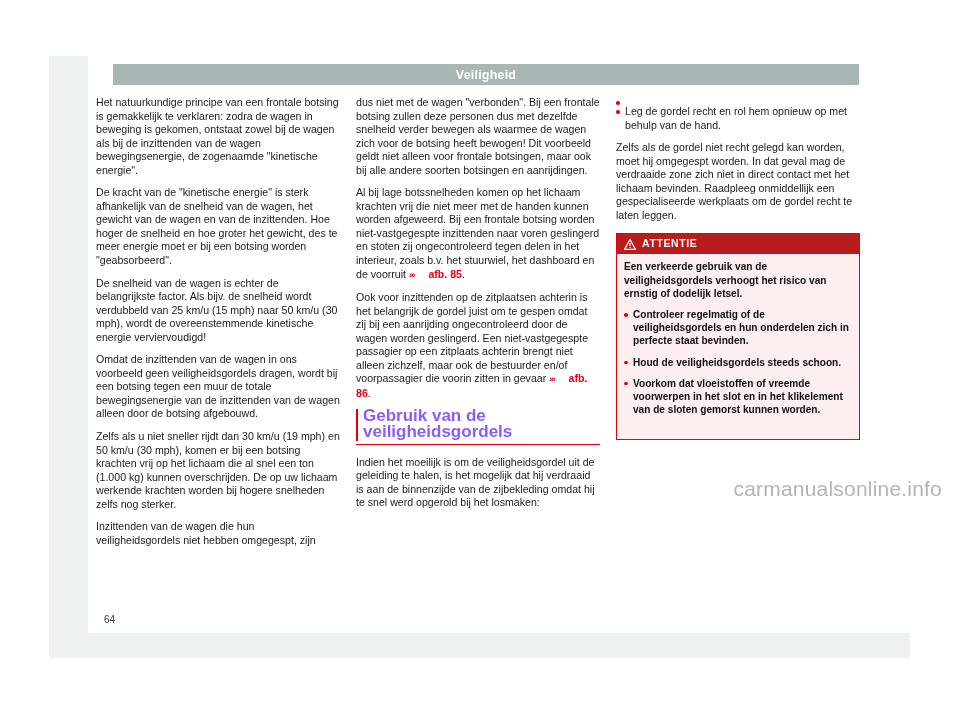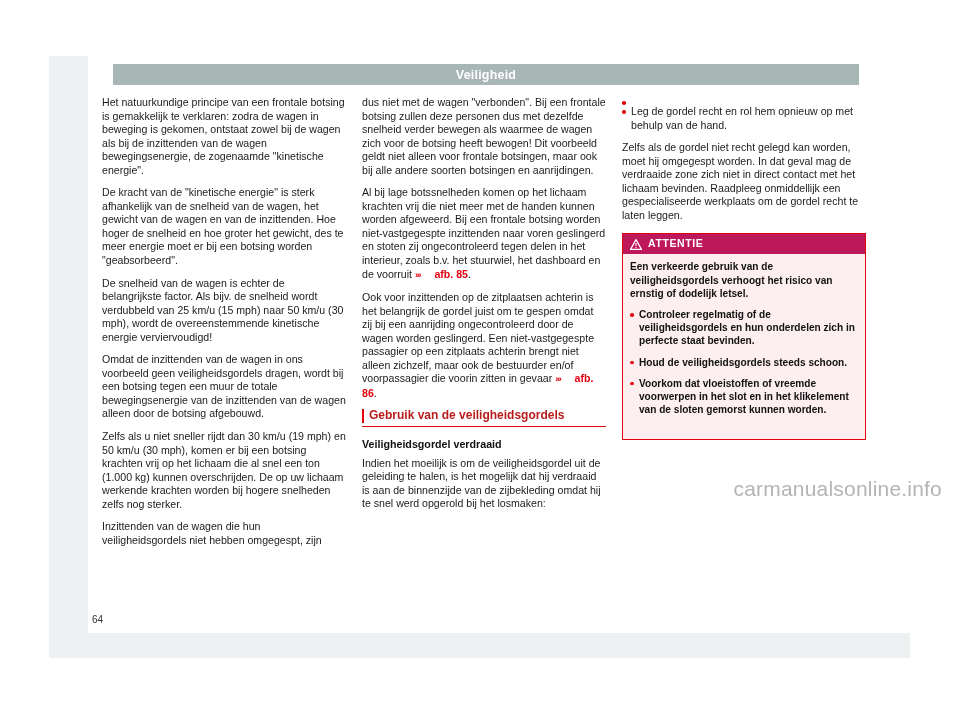--- a/index.html
+++ b/index.html
@@ -57,21 +57,21 @@
   #header-bar .title {
     color: #ffffff;
     font-size: 12.5px;
     font-weight: bold;
     letter-spacing: 0.2px;
   }
 
   
   #columns {
     position: absolute;
-    left: 14px;
+    left: 8px;
     top: 40px;
     width: 810px;
     display: flex;
     gap: 0px;
   }
   .col {
     width: 244px;
     margin-right: 16px;
     font-size: 10.6px;
     line-height: 13.55px;
@@ -124,40 +124,40 @@
   .section-head::before {
     content: "";
     position: absolute;
     left: 0;
     top: 0px;
     bottom: 3px;
     width: 2.2px;
     background: #e3000f;
   }
   .section-head .txt {
-    font-size: 12px;
-    font-weight: bold;
-    color: #b91c1c;
+    font-size: 17px;
+    font-weight: bold;
+    color: #8b5cf6;
   }
 
   .subhead {
     font-size: 10.7px;
     font-weight: bold;
     color: #111111;
     margin: 0 0 5px 0;
   }
 
   
   .notice {
     margin-top: 11px;
     border: 1px solid #e3000f;
     background: #fdeef0;
   }
   .notice-bar {
-    background: #be185d;
+    background: #b91c1c;
     padding: 3px 7px 3.5px 7px;
     display: flex;
     align-items: center;
     gap: 6px;
   }
   .notice-bar .warn-icon {
     display: inline-block;
     width: 12px;
     height: 11px;
     line-height: 0;
@@ -176,21 +176,21 @@
     color: #111111;
   }
   .notice-body p { margin: 0 0 8px 0; }
   .notice-body p:last-child { margin-bottom: 0; }
   .notice-body .bullet { padding-left: 9px; }
   .notice-body .bullet > .dot { top: 5px; }
 
   
   #page-number {
     position: absolute;
-    left: 4px;
+    left: 16px;
     bottom: 8px;
     font-size: 10px;
     color: #333333;
   }
 
   
   #watermark {
     position: absolute;
     right: 18px;
     bottom: 8px;
@@ -228,21 +228,20 @@
         <p>dus niet met de wagen "verbonden". Bij een frontale botsing zullen deze personen dus met dezelfde snelheid verder bewegen als waarmee de wagen zich voor de botsing heeft bewogen! Dit voorbeeld geldt niet alleen voor frontale botsingen, maar ook bij alle andere soorten botsingen en aanrijdingen.</p>
 
         <p><span>Al bij lage botssnelheden komen op het lichaam krachten vrij die niet meer met de handen kunnen worden afgeweerd. Bij een frontale botsing worden niet-vastgegespte inzittenden naar voren geslingerd en stoten zij ongecontroleerd tegen delen in het interieur, zoals b.v. het stuurwiel, het dashboard en de voorruit </span><span class="xref-arrow">›››</span><span class="xref">afb. 85</span><span>.</span></p>
 
         <p><span>Ook voor inzittenden op de zitplaatsen achterin is het belangrijk de gordel juist om te gespen omdat zij bij een aanrijding ongecontroleerd door de wagen worden geslingerd. Een niet-vastgegespte passagier op een zitplaats achterin brengt niet alleen zichzelf, maar ook de bestuurder en/of voorpassagier die voorin zitten in gevaar </span><span class="xref-arrow">›››</span><span class="xref">afb. 86</span><span>.</span></p>
 
         <div class="section-head">
           <span class="txt">Gebruik van de veiligheidsgordels</span>
         </div>
 
-        <div class="subhead">Veiligheidsgordel verdraaid</div>
 
         <p>Indien het moeilijk is om de veiligheidsgordel uit de geleiding te halen, is het mogelijk dat hij verdraaid is aan de binnenzijde van de zijbekleding omdat hij te snel werd opgerold bij het losmaken:</p>
       </div>
 
       <div class="col">
 
         <div class="bullet">
           <span class="dot"></span>
         </div>
 

